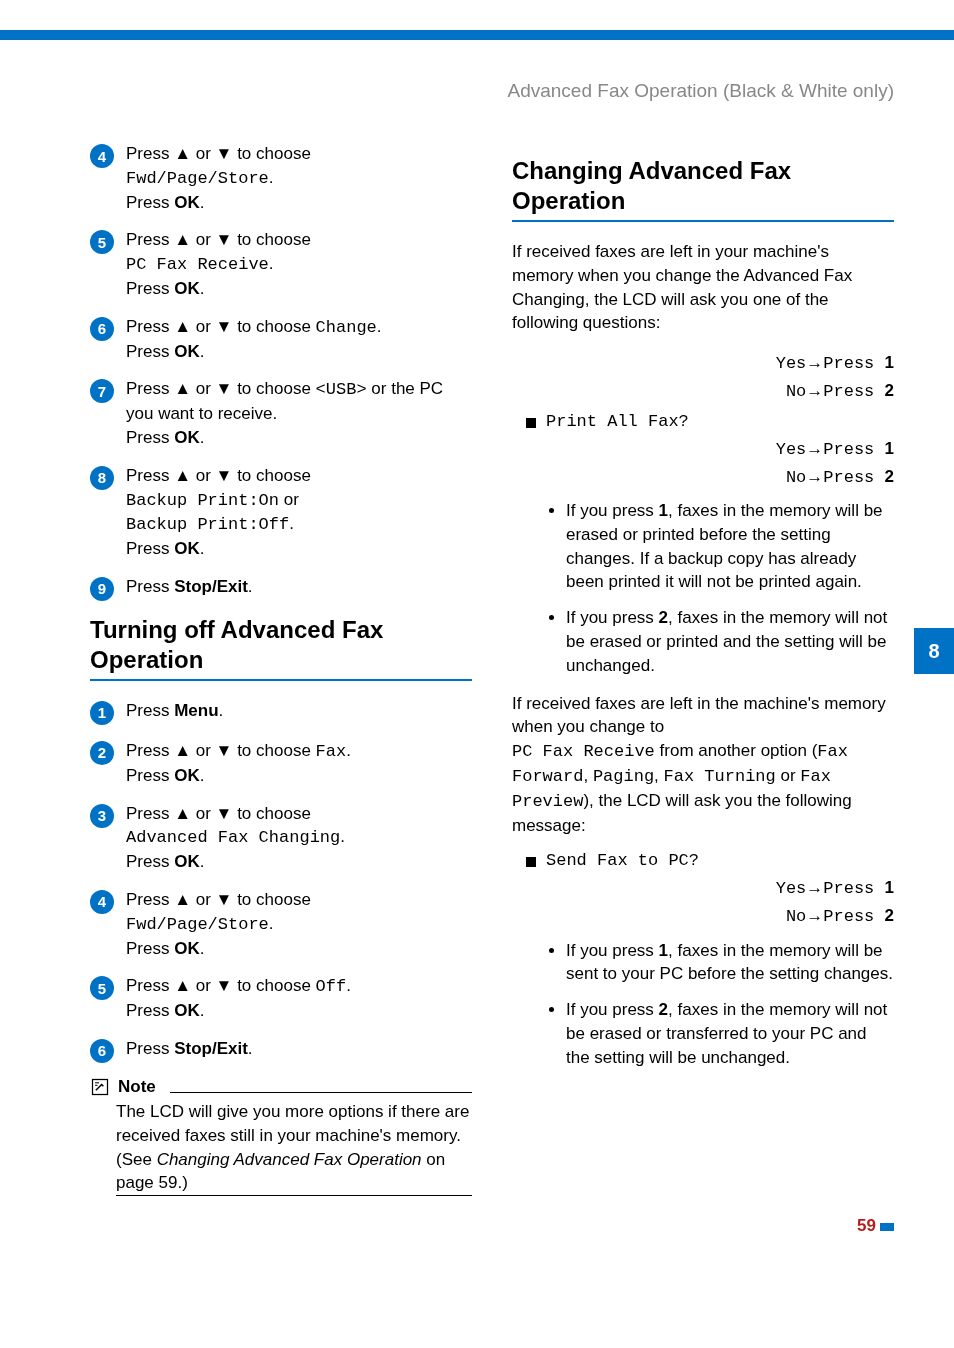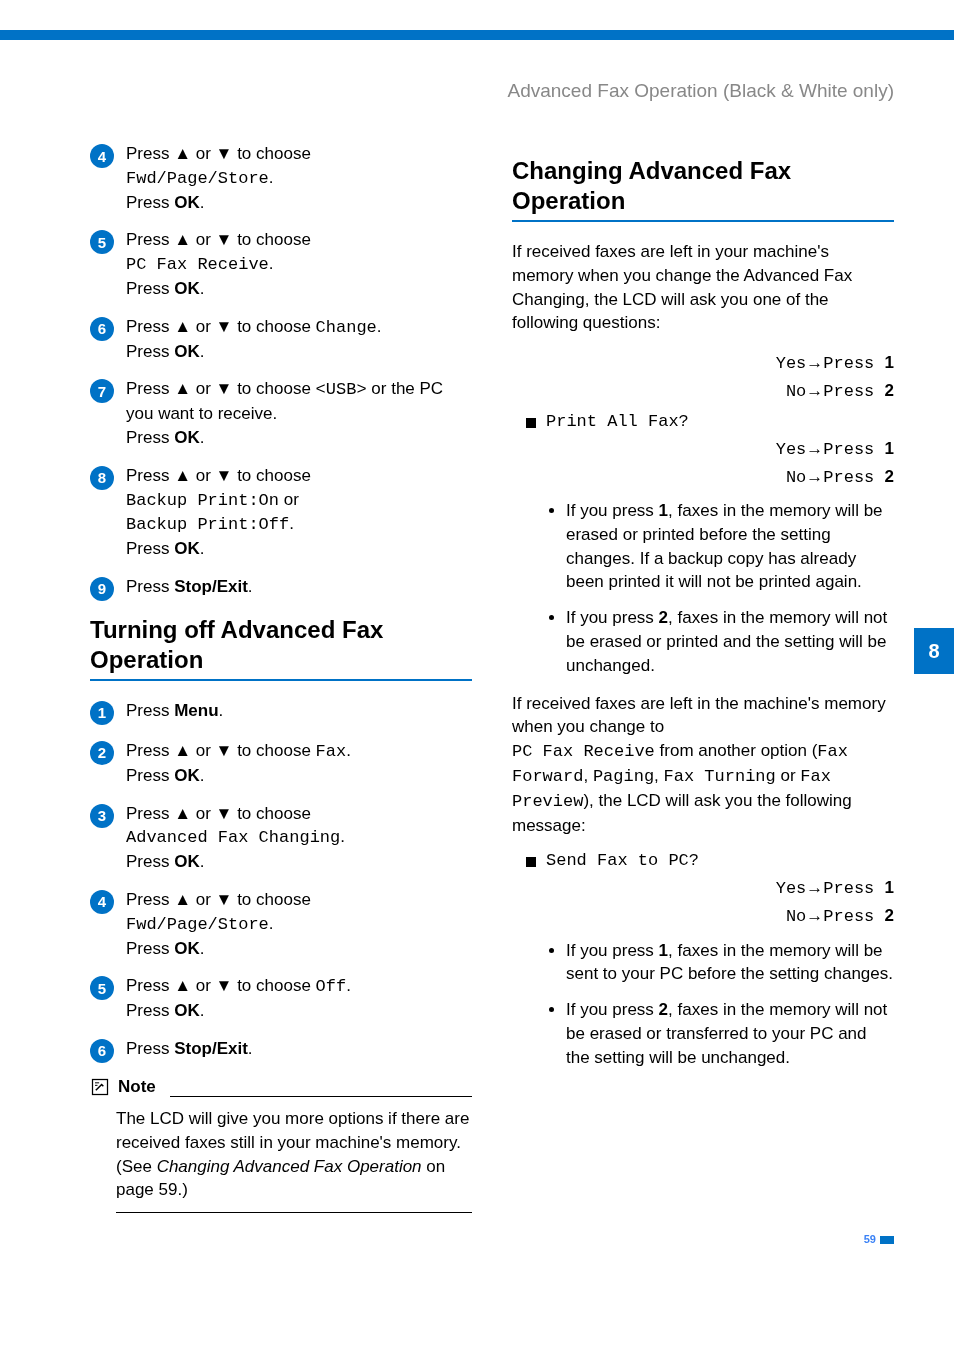--- a/index.html
+++ b/index.html
@@ -58,40 +58,39 @@
     font-weight: bold;
     margin: 14px 0 4px 0;
     line-height: 1.25;
   }
   .section-underline {
     border-bottom: 2px solid #0072c6;
     margin-bottom: 18px;
   }
   .note-row {
     display: flex;
-    align-items: flex-end;
+    align-items: center;
     margin-top: 10px;
     gap: 8px;
   }
   .note-icon {
     width: 20px; height: 20px;
     display:flex; align-items:center; justify-content:center;
   }
   .note-label { font-weight: bold; }
   .note-line {
     flex: 1;
     border-bottom: 1px solid #000;
     height: 1px;
     margin-left: 6px;
     margin-top: 12px;
   }
   .note-body {
-    margin: 10px 0 0 26px;
+    margin: 3px 0 0 26px;
     line-height: 1.4;
-    padding-bottom: 10px;
     border-bottom: 1px solid #000;
   }
   p.para { margin: 0 0 14px 0; line-height: 1.4; }
   .sq-bullet {
     display: flex;
     align-items: flex-start;
     margin: 6px 0 4px 14px;
   }
   .sq-bullet .sq {
     width: 10px; height: 10px; background: #000;
@@ -101,25 +100,25 @@
   .bullet-list {
     margin: 8px 0 14px 54px;
     padding: 0;
   }
   .bullet-list li {
     list-style: disc;
     margin-bottom: 12px;
     line-height: 1.4;
   }
   .page-number {
-    color: #3b82f6;
+    color: #b91c1c;
     text-align: right;
     font-weight: bold;
     margin-top: 20px;
-    font-size: 11px;
+    font-size: 17px;
   }
   .pn-mark {
     display: inline-block;
     width: 14px; height: 8px;
     background: #0072c6;
     vertical-align: middle;
     margin-left: 4px;
   }
   .side-tab {
     position: absolute;

